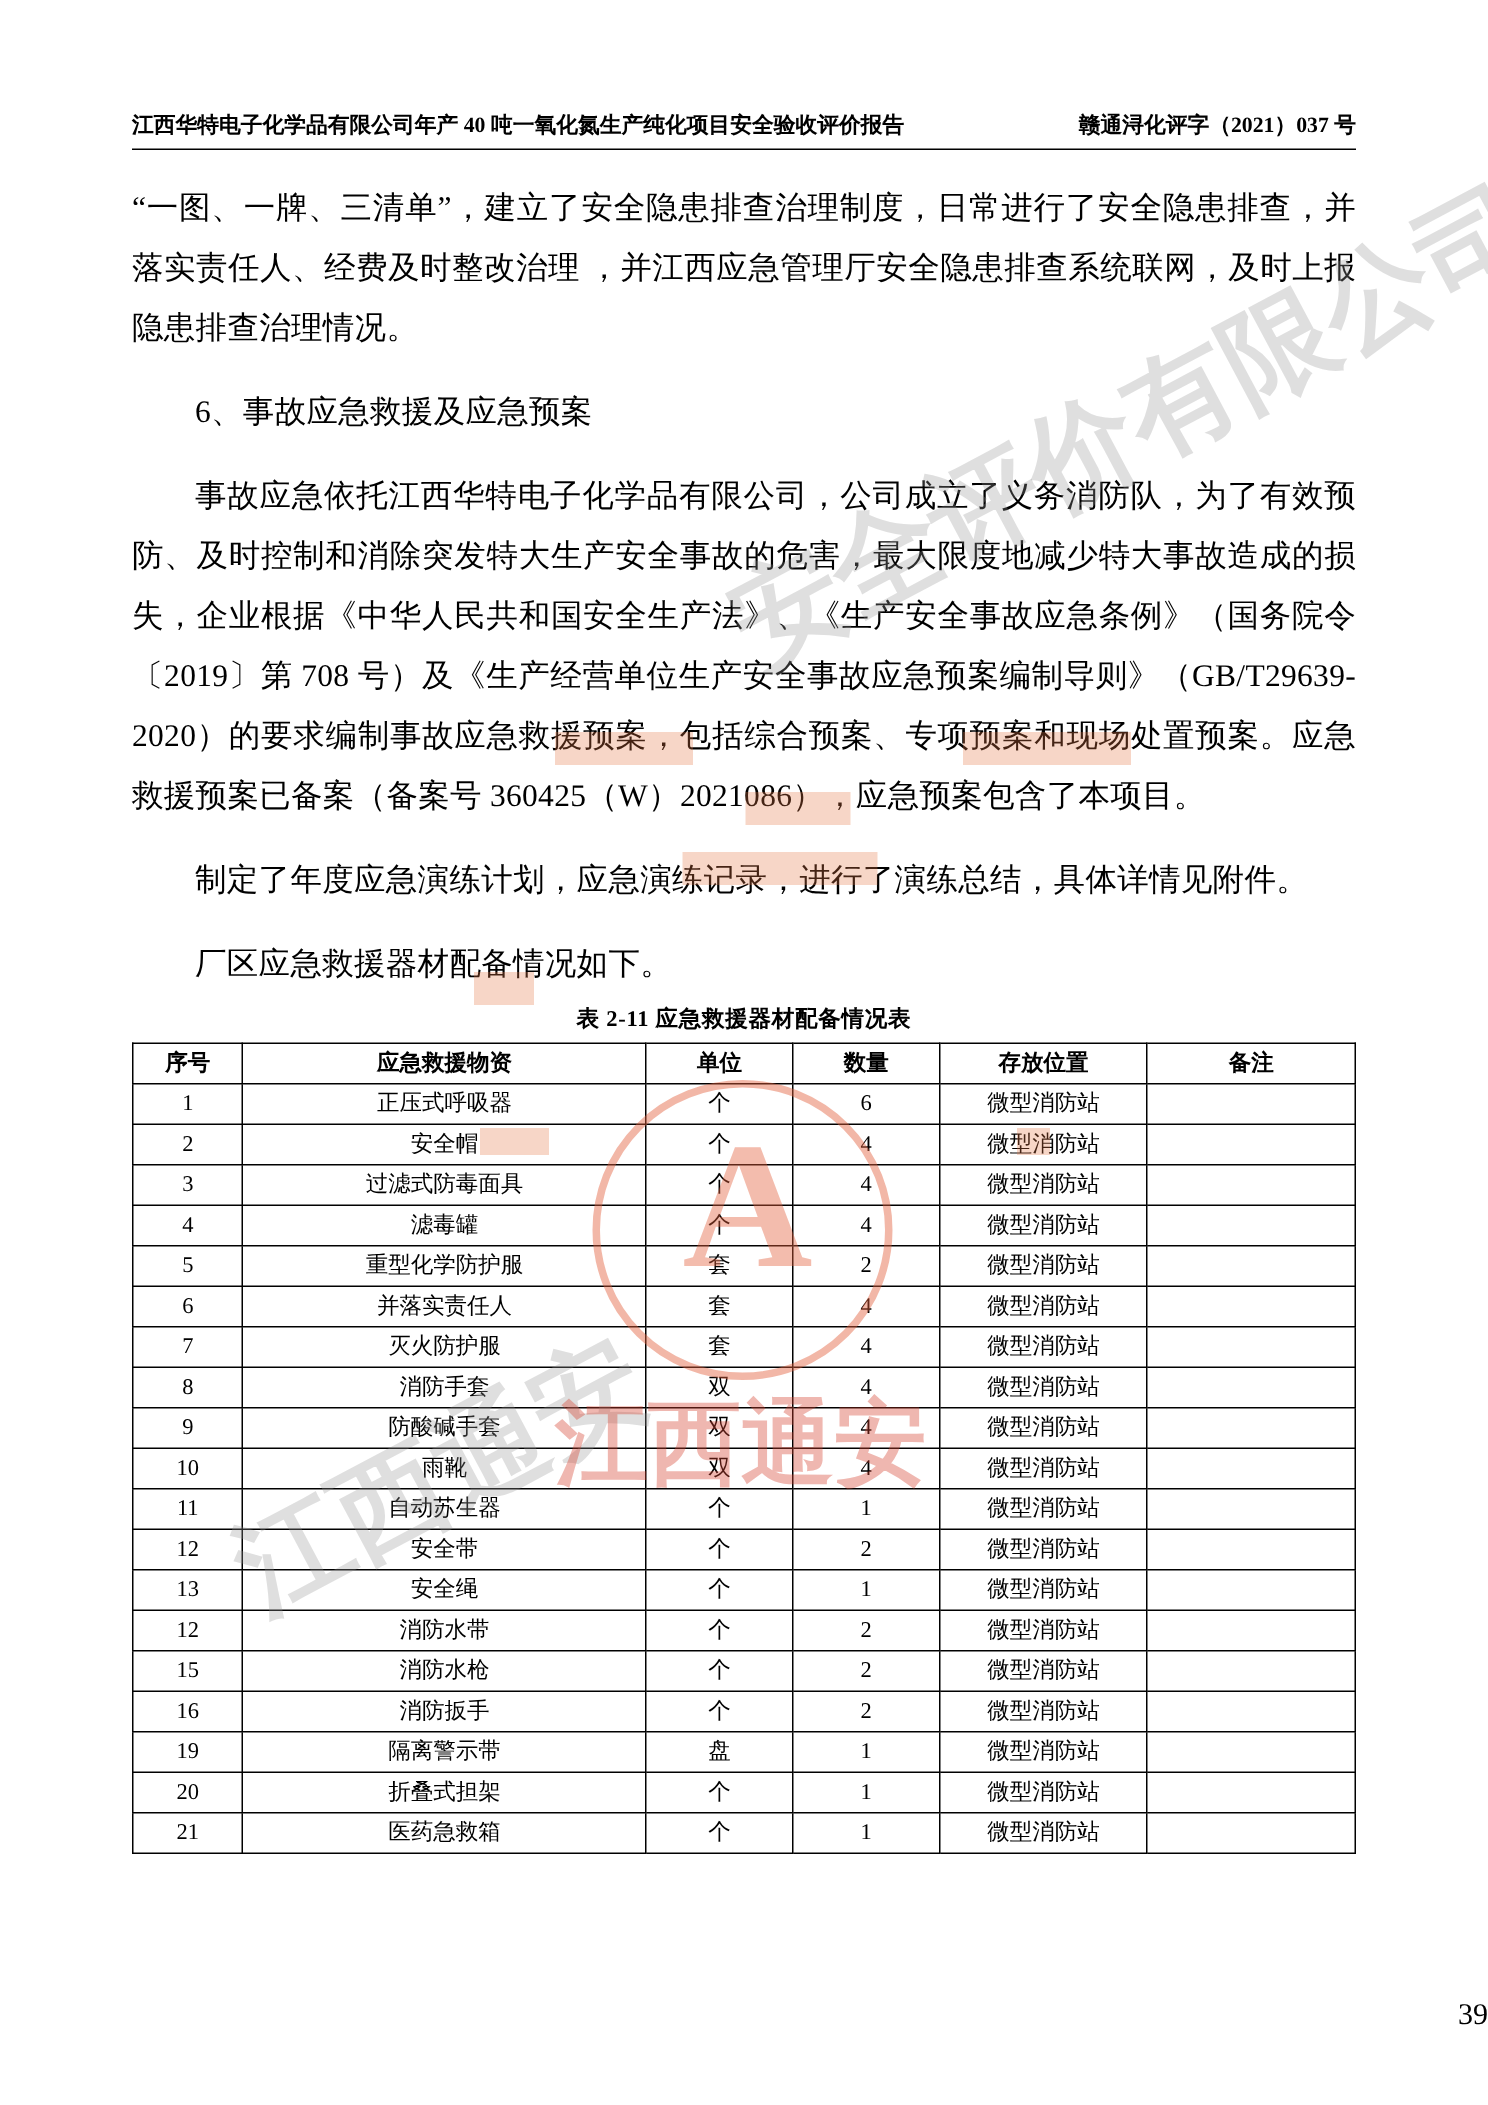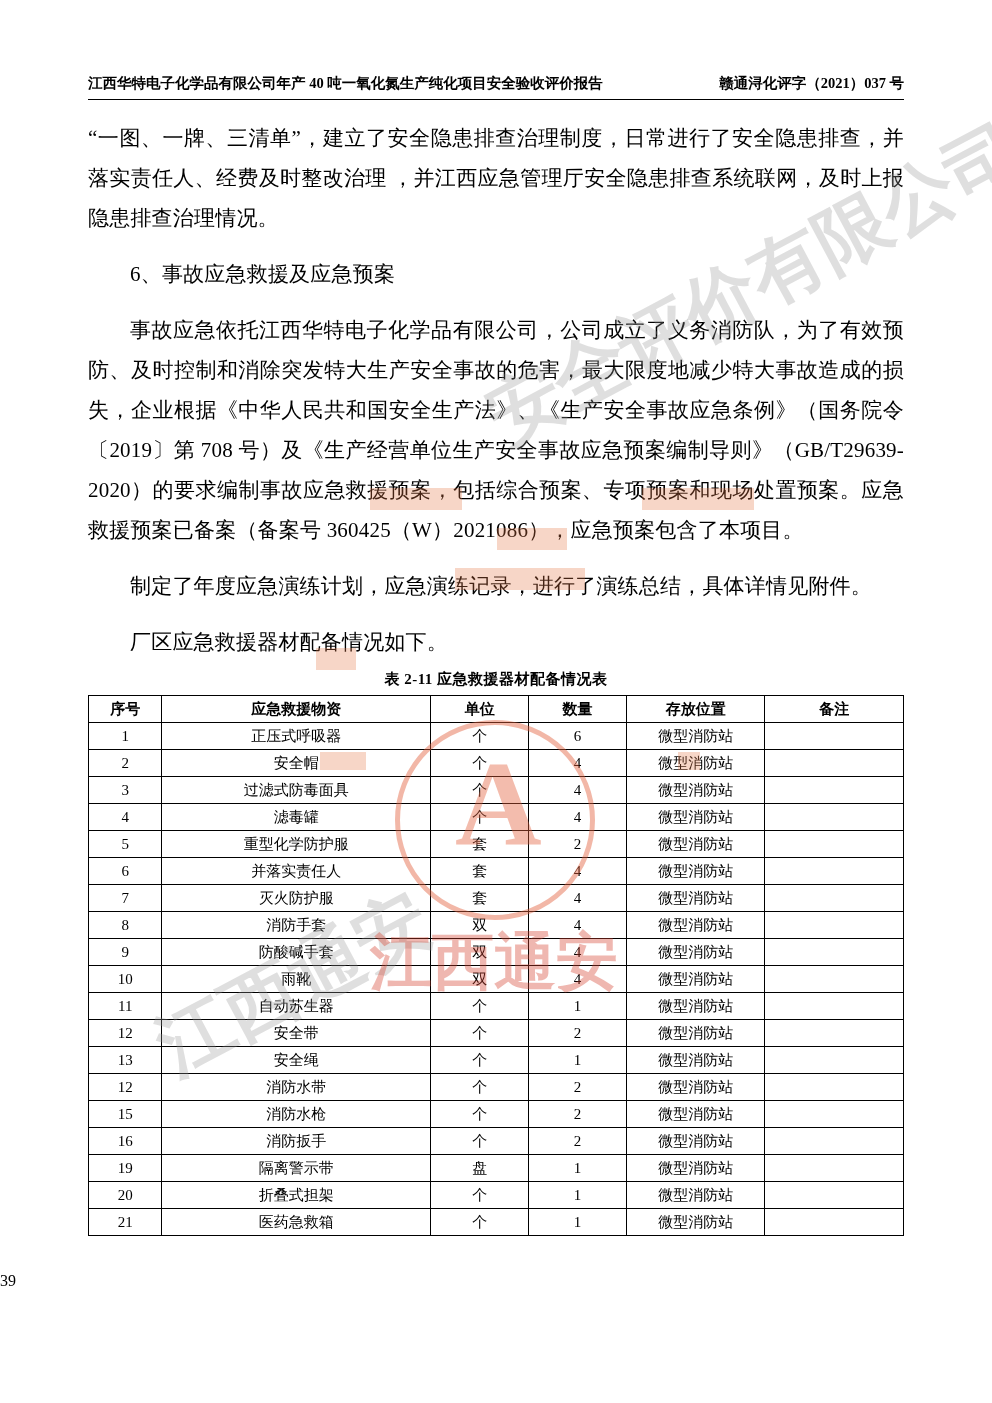--- a/index.html
+++ b/index.html
@@ -95,23 +95,23 @@
   col.c2 { width: 12%; }
   col.c3 { width: 12%; }
   col.c4 { width: 17%; }
   col.c5 { width: 17%; }
 
   
   .page-number {
     position: absolute;
     left: 0;
     right: 0;
-    top: 1272px;
-    text-align: left;
-    font-size: 16px;
+    top: 1332px;
+    text-align: right;
+    font-size: 20px;
   }
 
   
   .watermark {
     position: absolute;
     left: 0; top: 0;
     width: 992px; height: 1403px;
     pointer-events: none;
     z-index: 5;
   }

